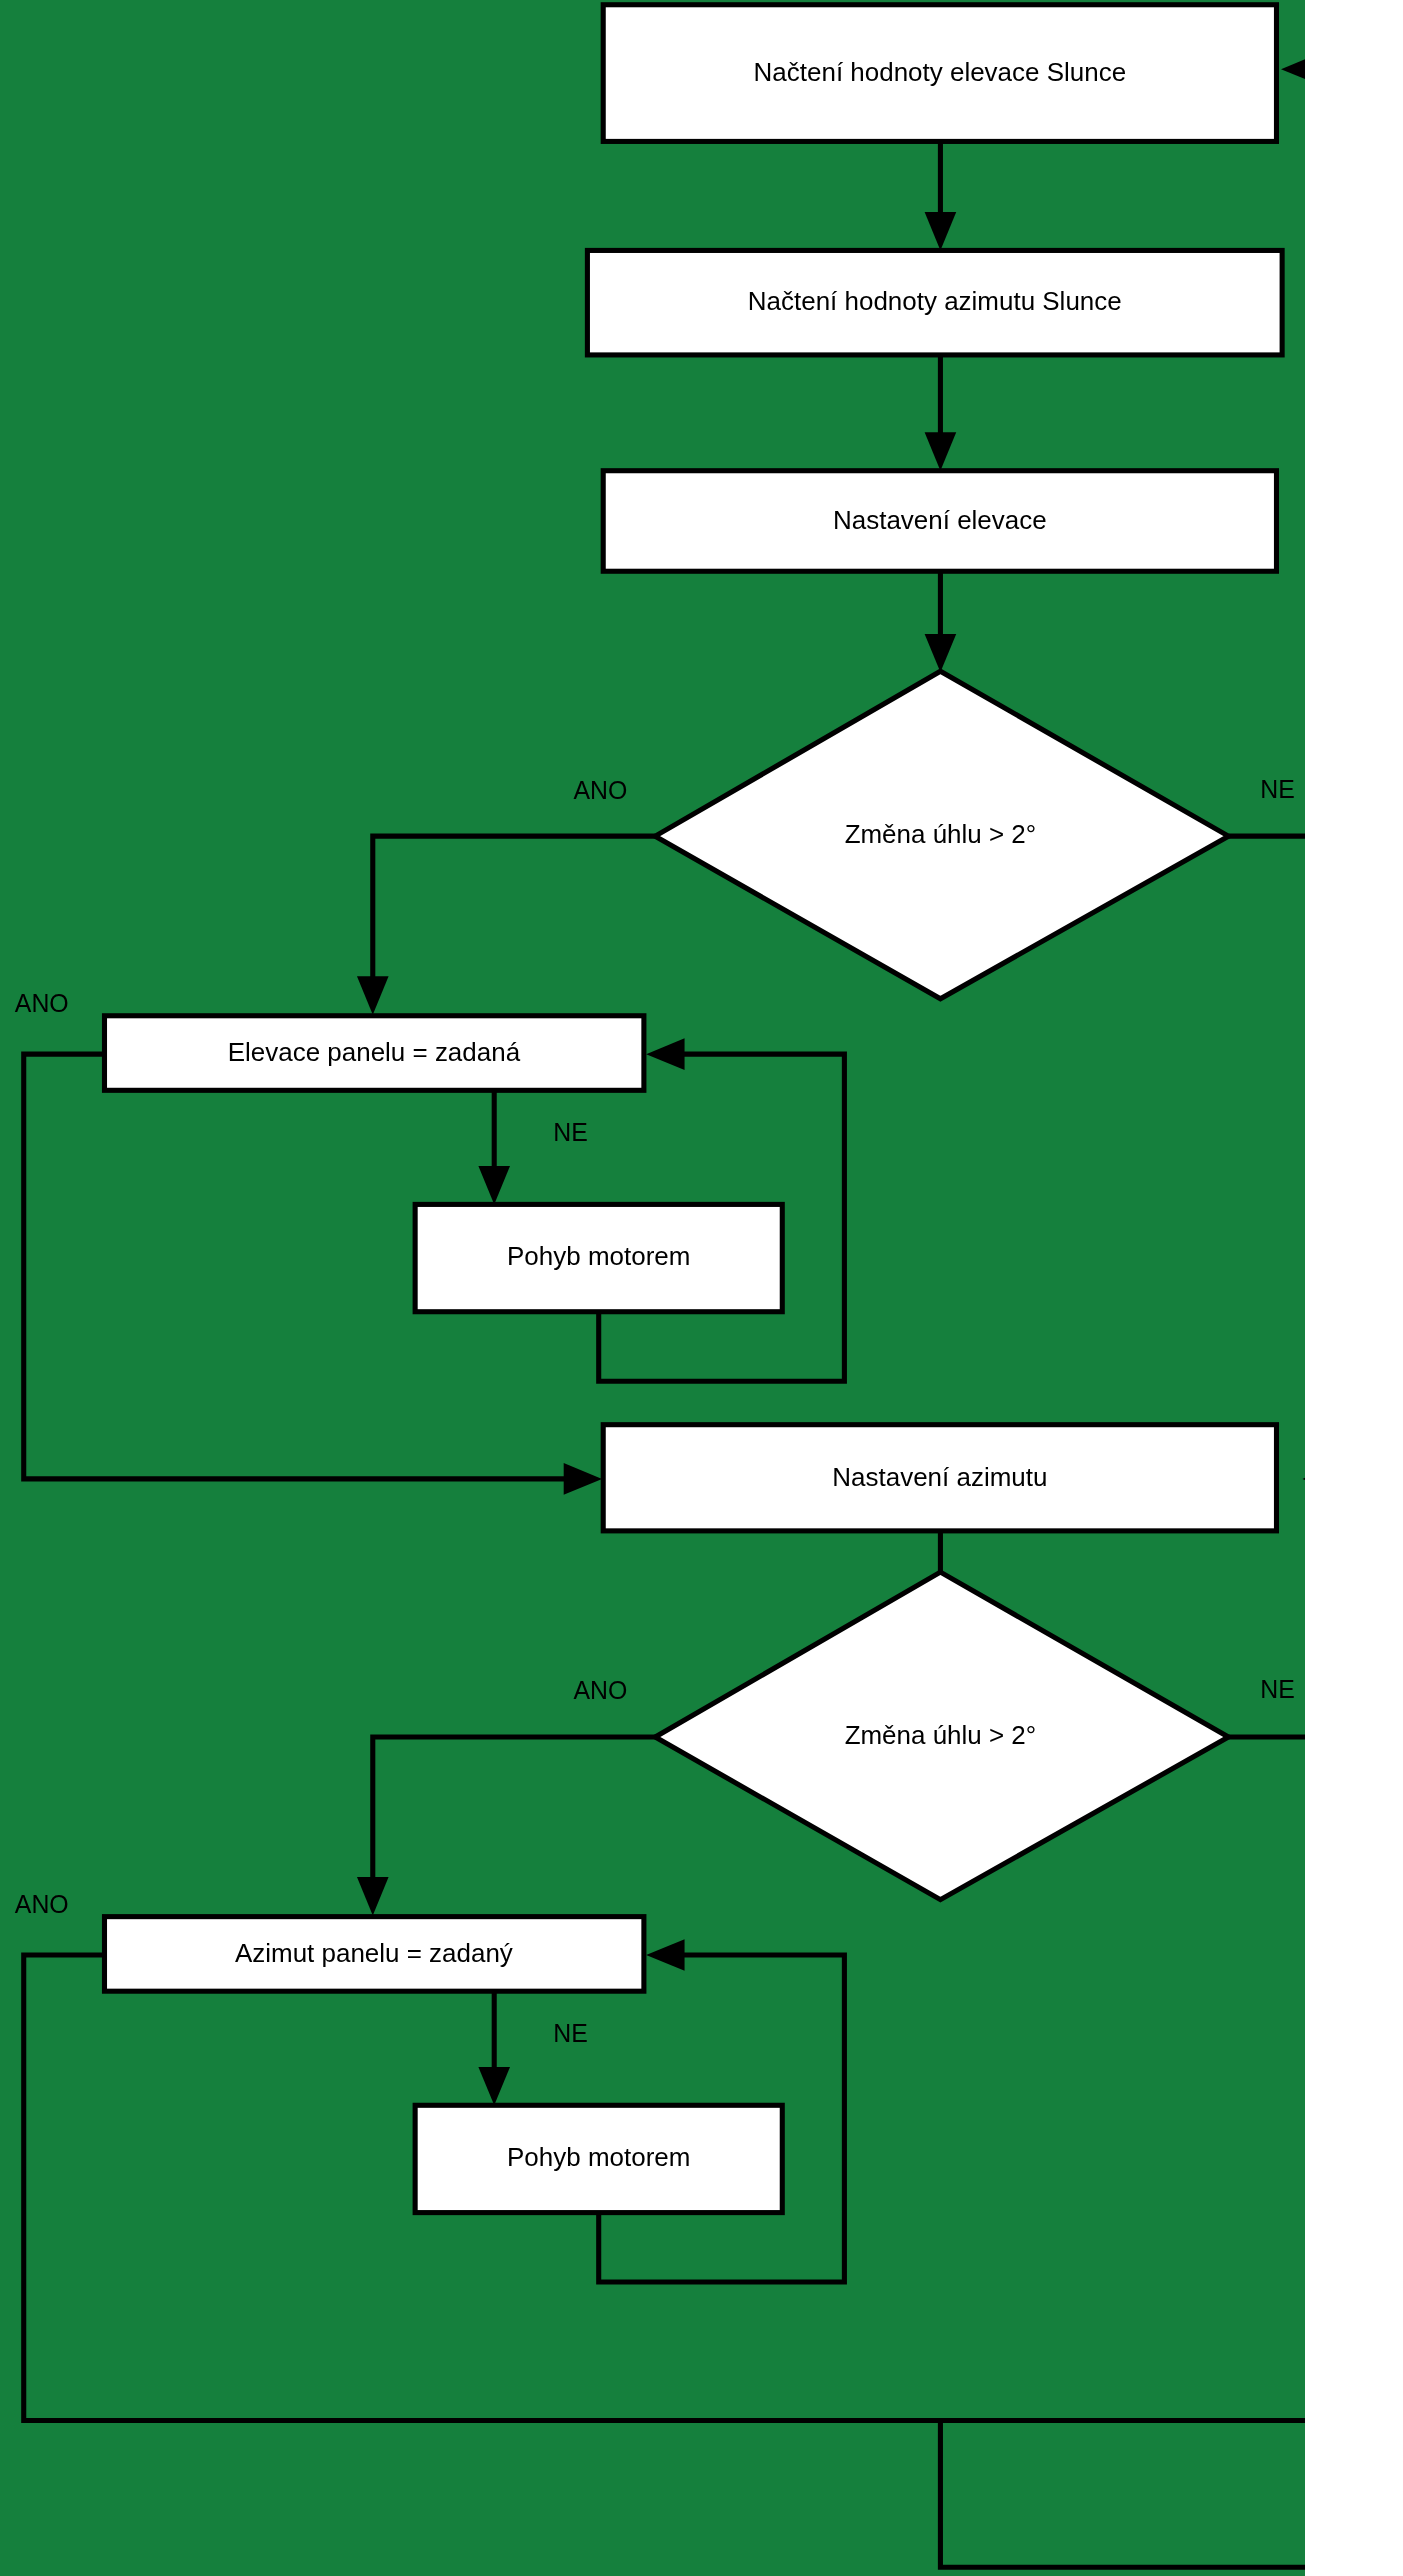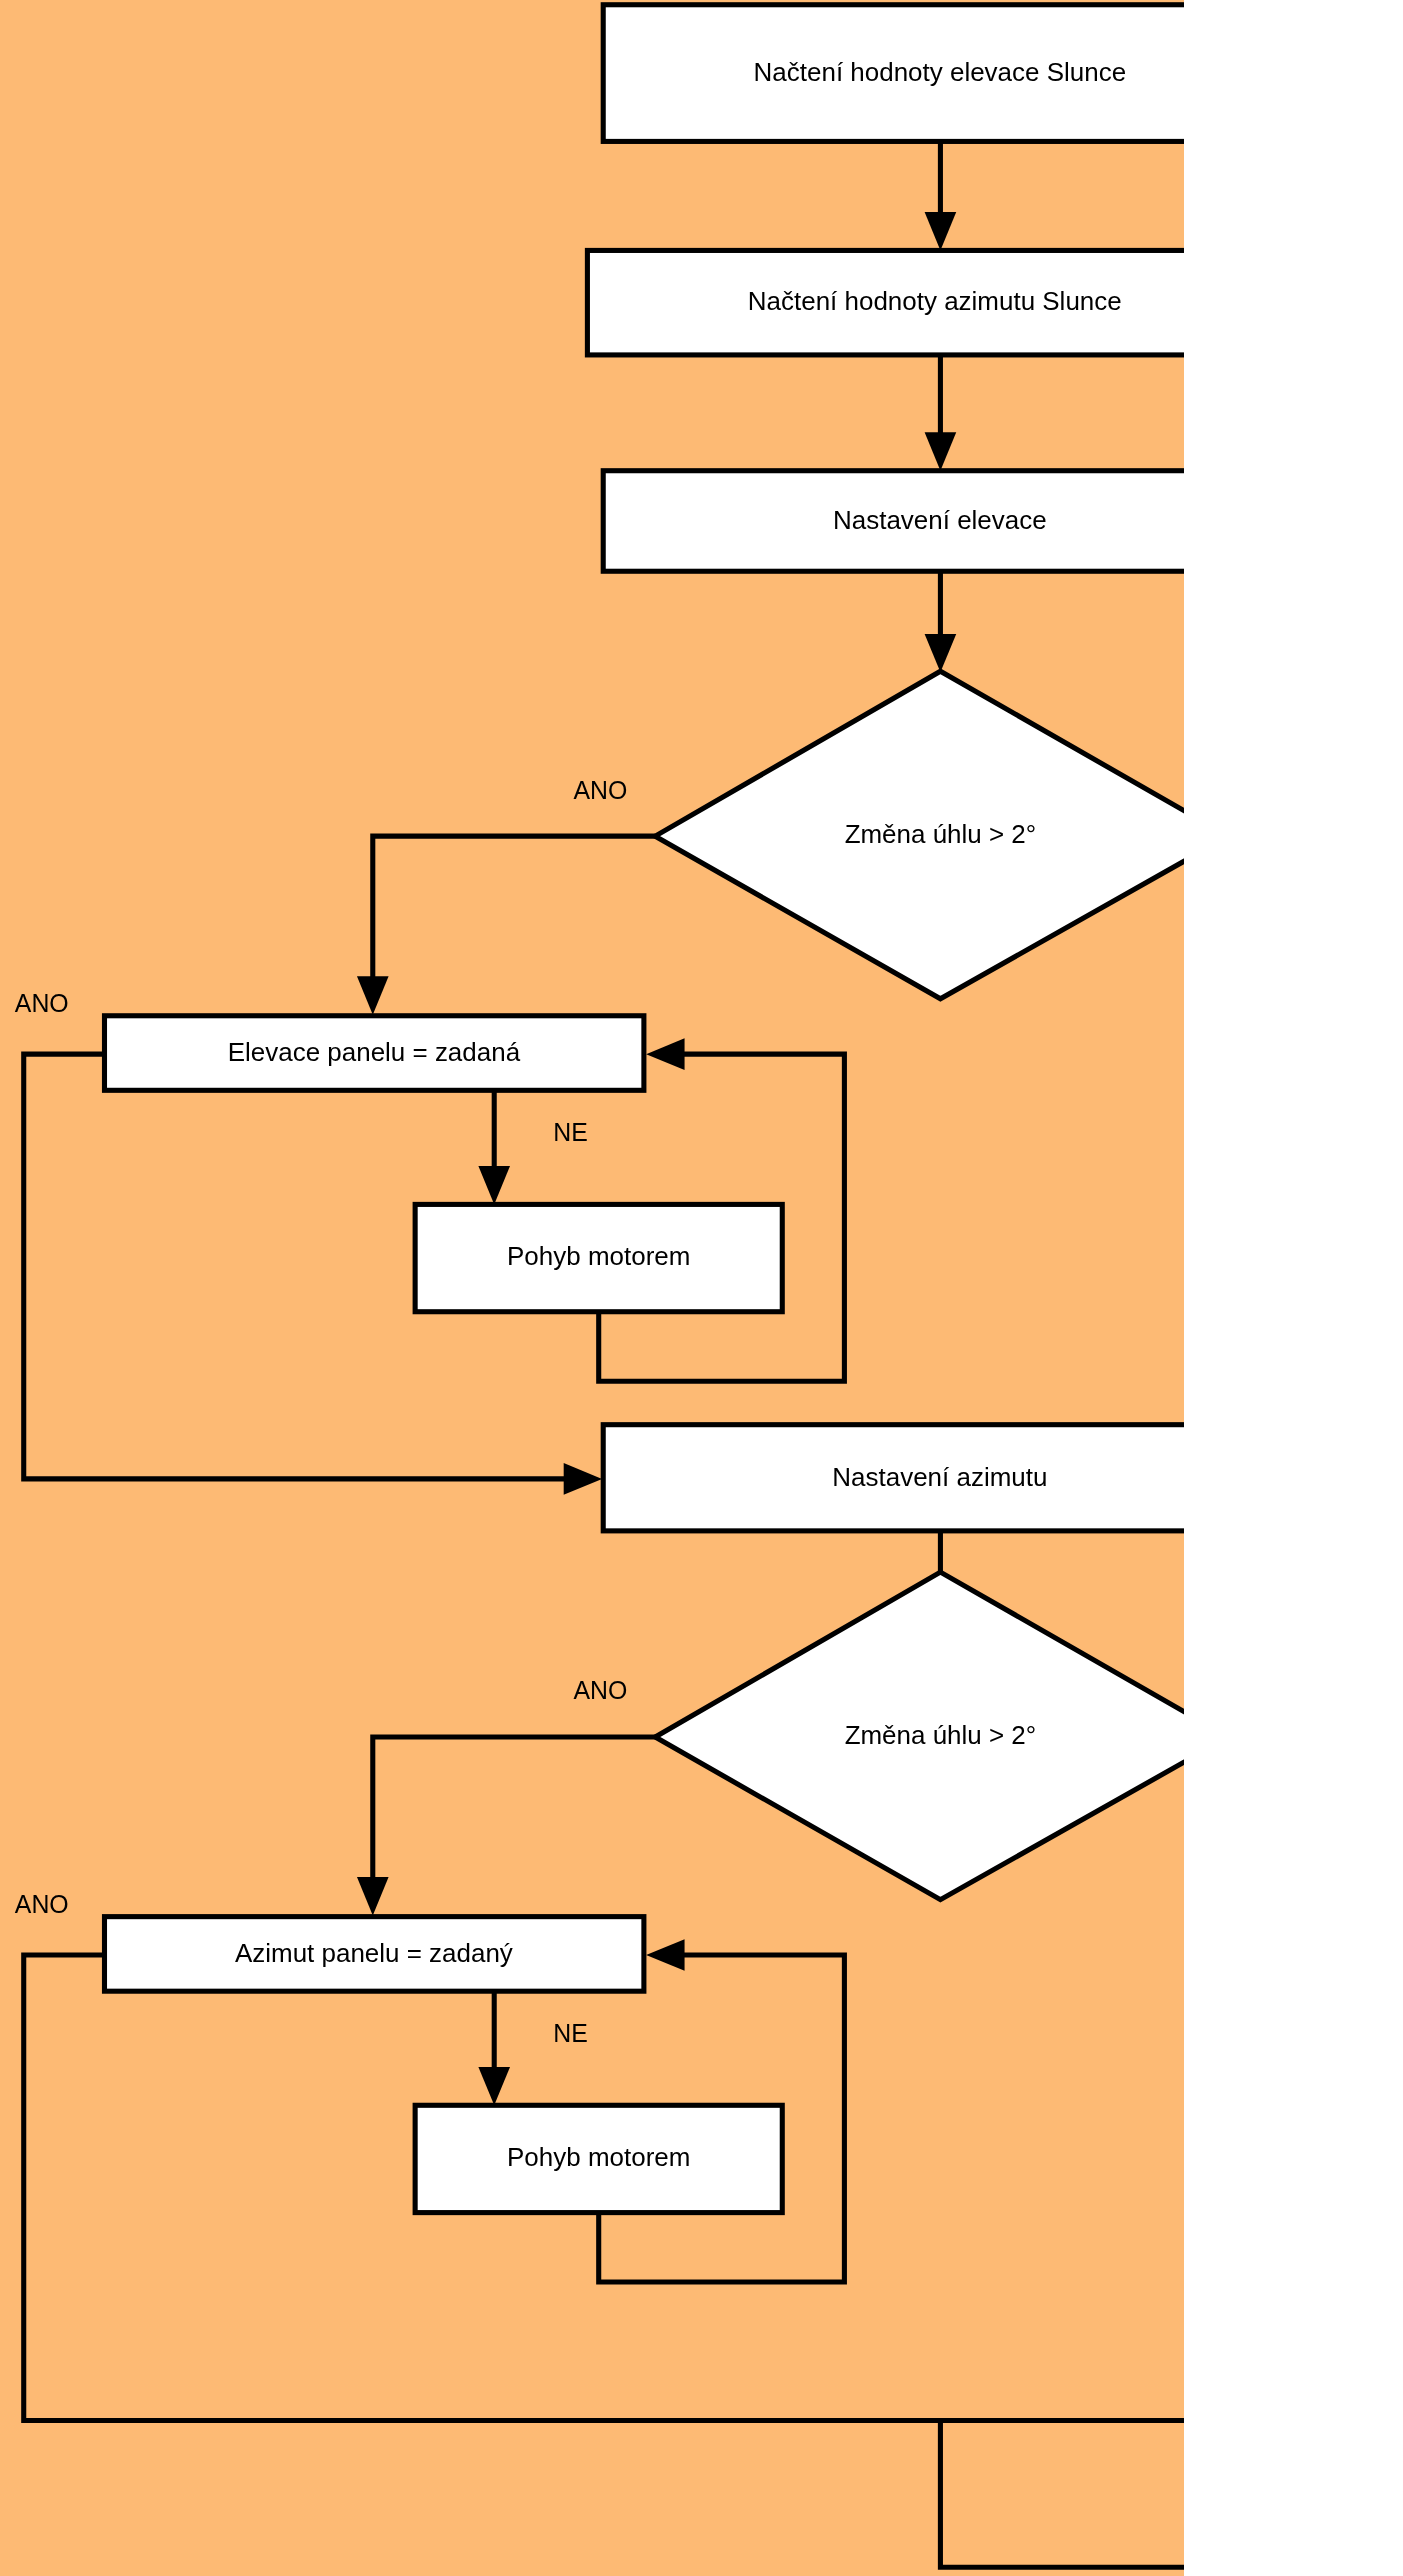--- a/index.html
+++ b/index.html
@@ -7,23 +7,23 @@
     padding: 0;
     background: #ffffff;
   }
   body {
     width: 1403px;
     height: 2576px;
     font-family: "Liberation Sans", sans-serif;
   }
   #flowchart-root {
     position: relative;
-    width: 1184px;
+    width: 1305px;
     height: 2576px;
-    background: #fdba74;
+    background: #15803d;
     overflow: hidden;
   }
   svg.chart-canvas {
     display: block;
     width: 1403px;
     height: 2576px;
   }
   .node-box {
     fill: #ffffff;
     stroke: #000000;

